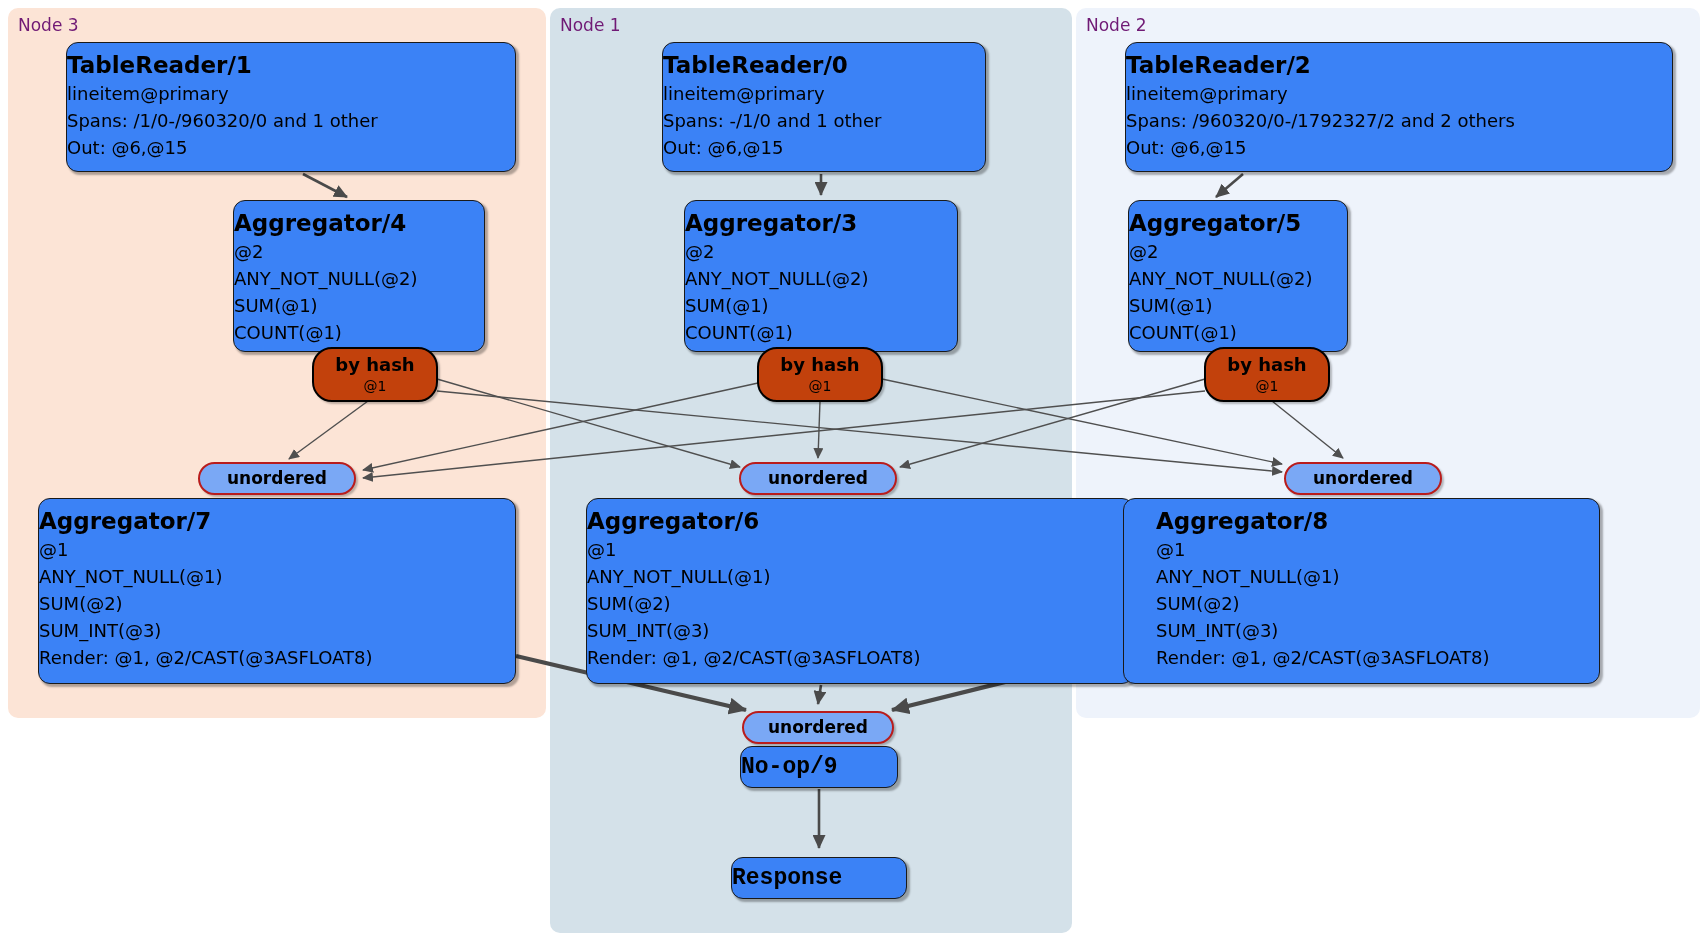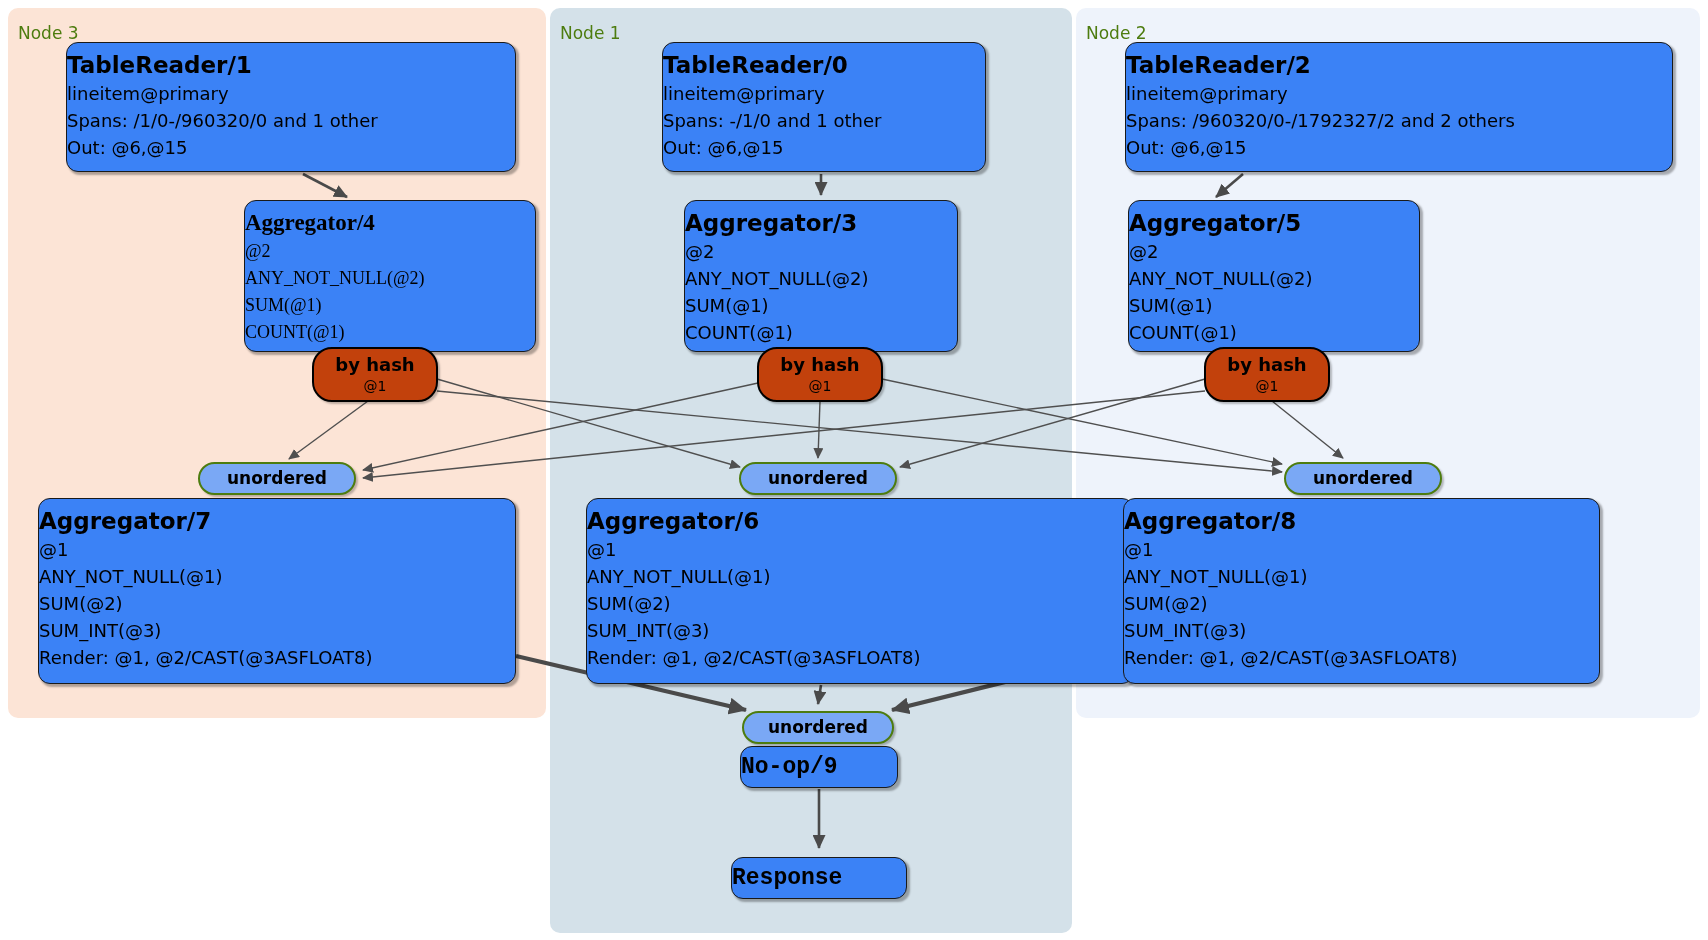--- a/index.html
+++ b/index.html
@@ -5,21 +5,21 @@
   html,body{margin:0;padding:0;background:#ffffff;}
   #canvas{
     position:relative;width:1708px;height:940px;overflow:hidden;
     font-family:"DejaVu Sans","Liberation Sans",sans-serif;color:#000;
     background:#ffffff;
   }
   .region{position:absolute;border-radius:10px;z-index:0;}
   #region-node3{left:8px;top:8px;width:538px;height:710px;background:#fce4d6;}
   #region-node1{left:550px;top:8px;width:522px;height:925px;background:#d4e1e9;}
   #region-node2{left:1076px;top:8px;width:624px;height:710px;background:#eef3fb;}
-  .region-label{position:absolute;top:7px;left:10px;font-size:17px;color:#4d7c0f;margin-top:8px;}
+  .region-label{position:absolute;top:7px;left:10px;font-size:17px;color:#701a75;}
 
   #edges{position:absolute;left:0;top:0;z-index:1;pointer-events:none;}
   .edge-thin{stroke:#4f4f4f;stroke-width:1.4;}
   .edge-med{stroke:#4a4a4a;stroke-width:2.6;}
   .edge-thick{stroke:#4a4a4a;stroke-width:4.2;}
 
   .gnode{
     position:absolute;background:#3b82f6;border:1.7px solid #1a1a1a;border-radius:12px;
     box-shadow:2.5px 2.5px 2px rgba(0,0,0,0.30);
     text-align:left;padding-top:7px;box-sizing:border-box;z-index:2;
@@ -31,39 +31,39 @@
 
   .pill{
     position:absolute;width:126px;height:55px;background:#c2410c;border:2px solid #000;
     border-radius:20px;text-align:center;box-sizing:border-box;z-index:3;
     box-shadow:2px 2px 2px rgba(0,0,0,0.25);
   }
   .pill .pt{font-weight:bold;font-size:18px;line-height:24px;margin-top:4px;}
   .pill .ps{font-size:14px;line-height:18px;}
 
   .oval{
-    position:absolute;height:33px;background:#7aa8f5;border:2px solid #4d7c0f;
+    position:absolute;height:33px;background:#7aa8f5;border:2px solid #b91c1c;
     border-radius:17px;text-align:center;box-sizing:border-box;z-index:3;
     font-weight:bold;font-size:17px;line-height:28px;
     box-shadow:2px 2px 2px rgba(0,0,0,0.25);
   }
   #unordered-l{left:198px;top:462px;width:158px;}
   #unordered-m{left:739px;top:462px;width:158px;}
   #unordered-r{left:1284px;top:462px;width:158px;}
   #unordered-b{left:742px;top:711px;width:152px;}
 
   #tr1{left:66px;top:42px;width:450px;height:130px;}
   #tr0{left:662px;top:42px;width:324px;height:130px;}
   #tr2{left:1125px;top:42px;width:548px;height:130px;}
-  #agg4{left:244px;top:200px;width:292px;height:152px;font-family:Liberation Serif, serif;}
+  #agg4{left:233px;top:200px;width:252px;height:152px;}
   #agg3{left:684px;top:200px;width:274px;height:152px;}
-  #agg5{left:1128px;top:200px;width:292px;height:152px;}
+  #agg5{left:1128px;top:200px;width:220px;height:152px;}
   #agg7{left:38px;top:498px;width:478px;height:186px;}
   #agg6{left:586px;top:498px;width:548px;height:186px;}
-  #agg8{left:1123px;top:498px;width:477px;height:186px;}
+  #agg8{left:1123px;top:498px;width:477px;height:186px;padding-left:32px;}
   #noop9{left:740px;top:746px;width:158px;height:42px;}
   #response{left:731px;top:857px;width:176px;height:42px;}
 
   #byhash-l{left:312px;top:347px;}
   #byhash-m{left:757px;top:347px;}
   #byhash-r{left:1204px;top:347px;}
 </style>
 </head>
 <body>
 

